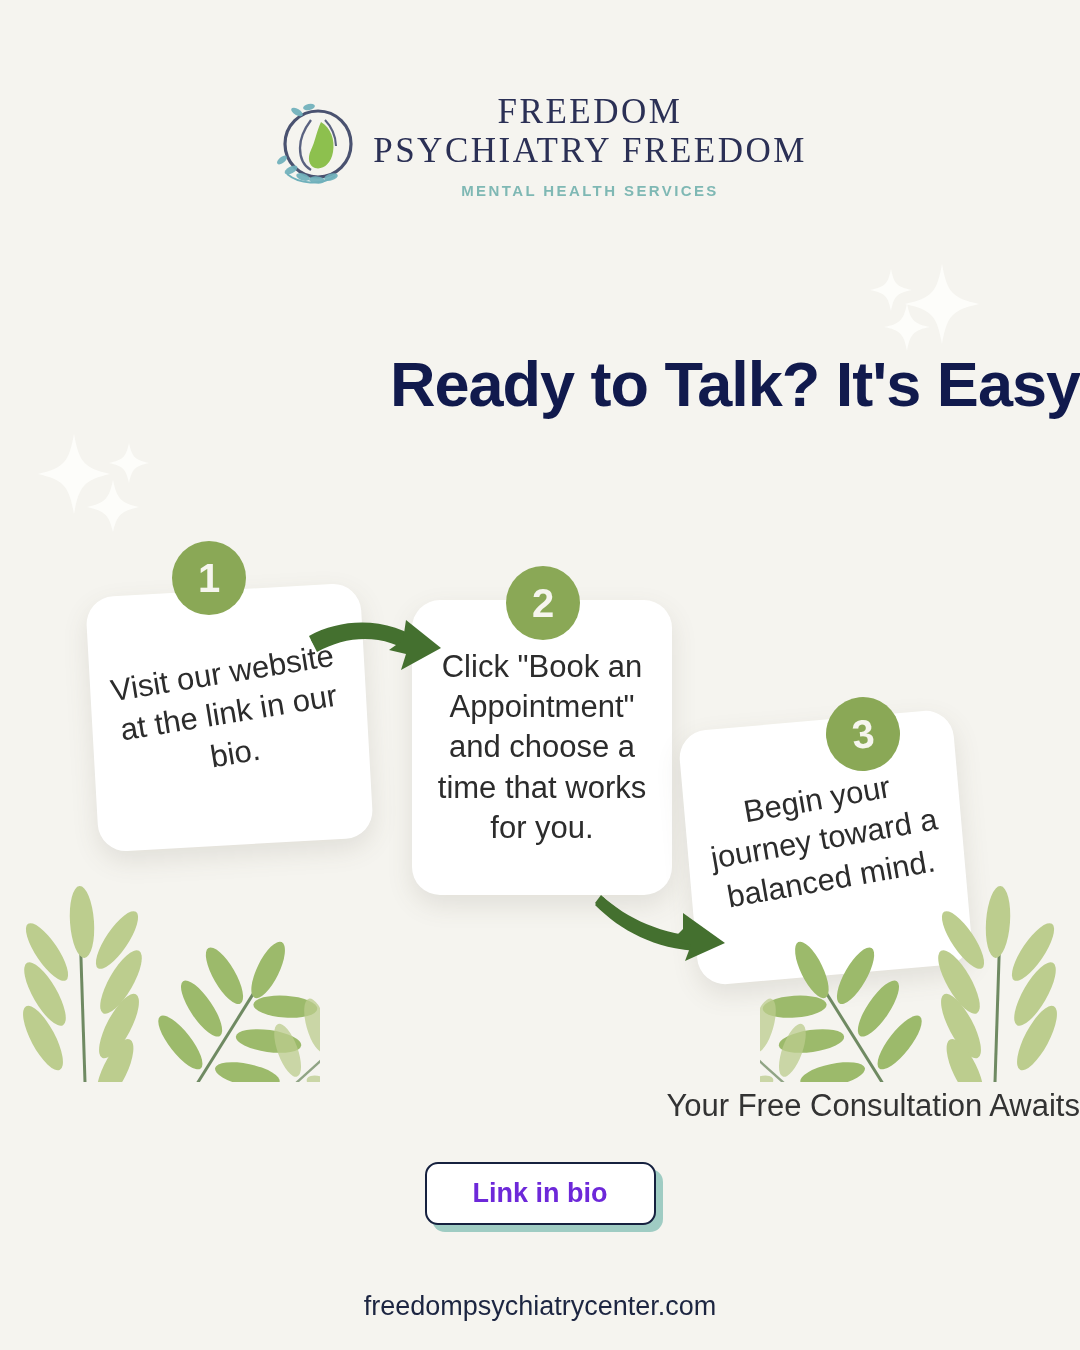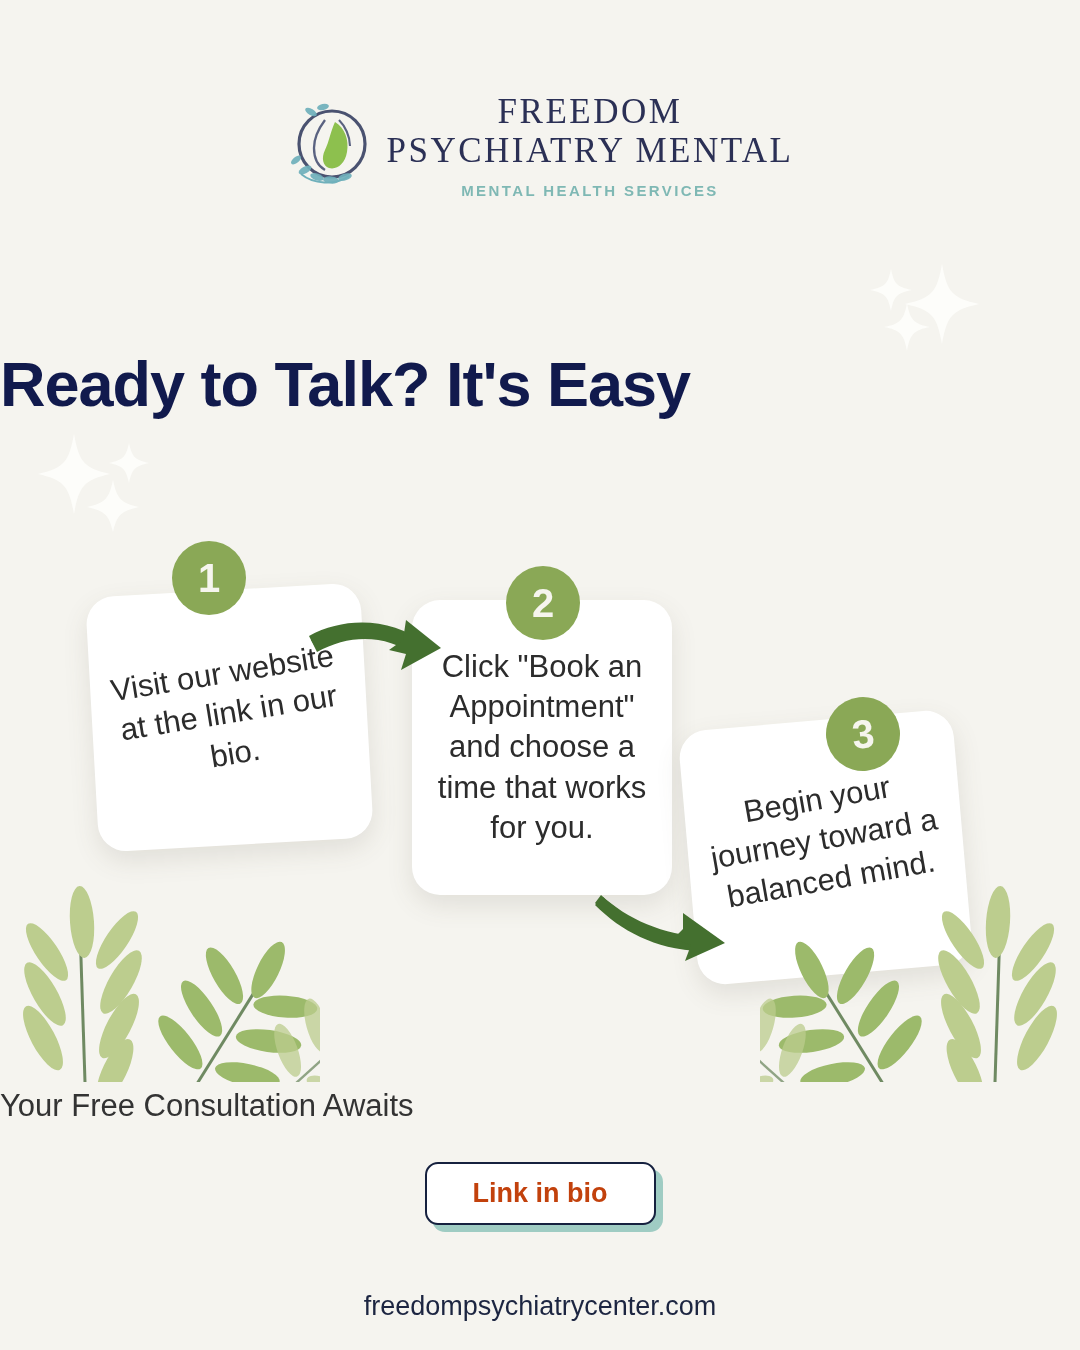--- a/index.html
+++ b/index.html
@@ -42,21 +42,21 @@
     color:#7fb8b4;
     font-size:15px;
     letter-spacing:2.4px;
     font-weight:700;
     margin-top:12px;
   }
 
   
   .headline {
     position:absolute; top:348px; left:0; right:0;
-    text-align:left;
+    text-align:right;
     color:#111a4d;
     font-size:63px;
     font-weight:800;
     letter-spacing:-1px;
   }
 
   
   .card {
     position:absolute;
     background:#ffffff;
@@ -92,34 +92,34 @@
   #badge3 { left:826px; top:697px; transform:rotate(-6deg); }
 
   
   .arrow { position:absolute; z-index:6; }
   #arrow1 { left:305px; top:612px; }
   #arrow2 { left:595px; top:885px; }
 
   
   .tagline {
     position:absolute; top:1088px; left:0; right:0;
-    text-align:left; color:#333333;
+    text-align:right; color:#333333;
     font-size:31px; font-weight:400;
   }
   .cta-wrap {
     position:absolute; top:1162px; left:0; right:0;
     display:flex; justify-content:center;
   }
   .cta {
     position:relative;
     background:#ffffff;
     border:2.5px solid #16213f;
     border-radius:13px;
     padding:14px 46px;
-    color:#c2410c;
+    color:#6d28d9;
     font-size:27px;
     font-weight:800;
     box-shadow:7px 7px 0 0 #9fccc3;
     cursor:pointer;
   }
   .weburl {
     position:absolute; top:1255px; left:0; right:0;
     text-align:center; color:#1c2541;
     font-size:27px; font-weight:400;margin-top:36px;
   }
@@ -159,21 +159,21 @@
           <ellipse cx="58" cy="79" rx="7" ry="3.4" transform="rotate(-16 58 79)"></ellipse>
           <ellipse cx="9" cy="62" rx="6" ry="3" transform="rotate(-40 9 62)"></ellipse>
           <ellipse cx="24" cy="14" rx="6.5" ry="3.1" transform="rotate(30 24 14)"></ellipse>
           <ellipse cx="36" cy="9" rx="6" ry="3" transform="rotate(-12 36 9)"></ellipse>
         </g>
         <path d="M14 76 C26 86 48 88 62 78" fill="none" stroke="#6fb0bb" stroke-width="1.8"></path>
       </svg>
     </div>
     <div class="logo-text">
       <div class="logo-line1">FREEDOM</div>
-      <div class="logo-line2">PSYCHIATRY MENTAL</div>
+      <div class="logo-line2">PSYCHIATRY FREEDOM</div>
       <div class="logo-sub">MENTAL HEALTH SERVICES</div>
     </div>
   </div>
 
   <h1 class="headline">Ready to Talk? It's Easy</h1>
 
   <div class="arrow" id="arrow1">
     <svg width="160" height="70" viewBox="0 0 160 70" aria-hidden="true">
       <path d="M6 28 C40 8 86 10 116 34 L112 40 C84 20 44 20 12 38 Z" fill="#44702f"></path>
       <path d="M4 24 C40 4 88 6 120 32 L110 44 C82 22 44 22 12 40 Z" fill="#44702f"></path>

